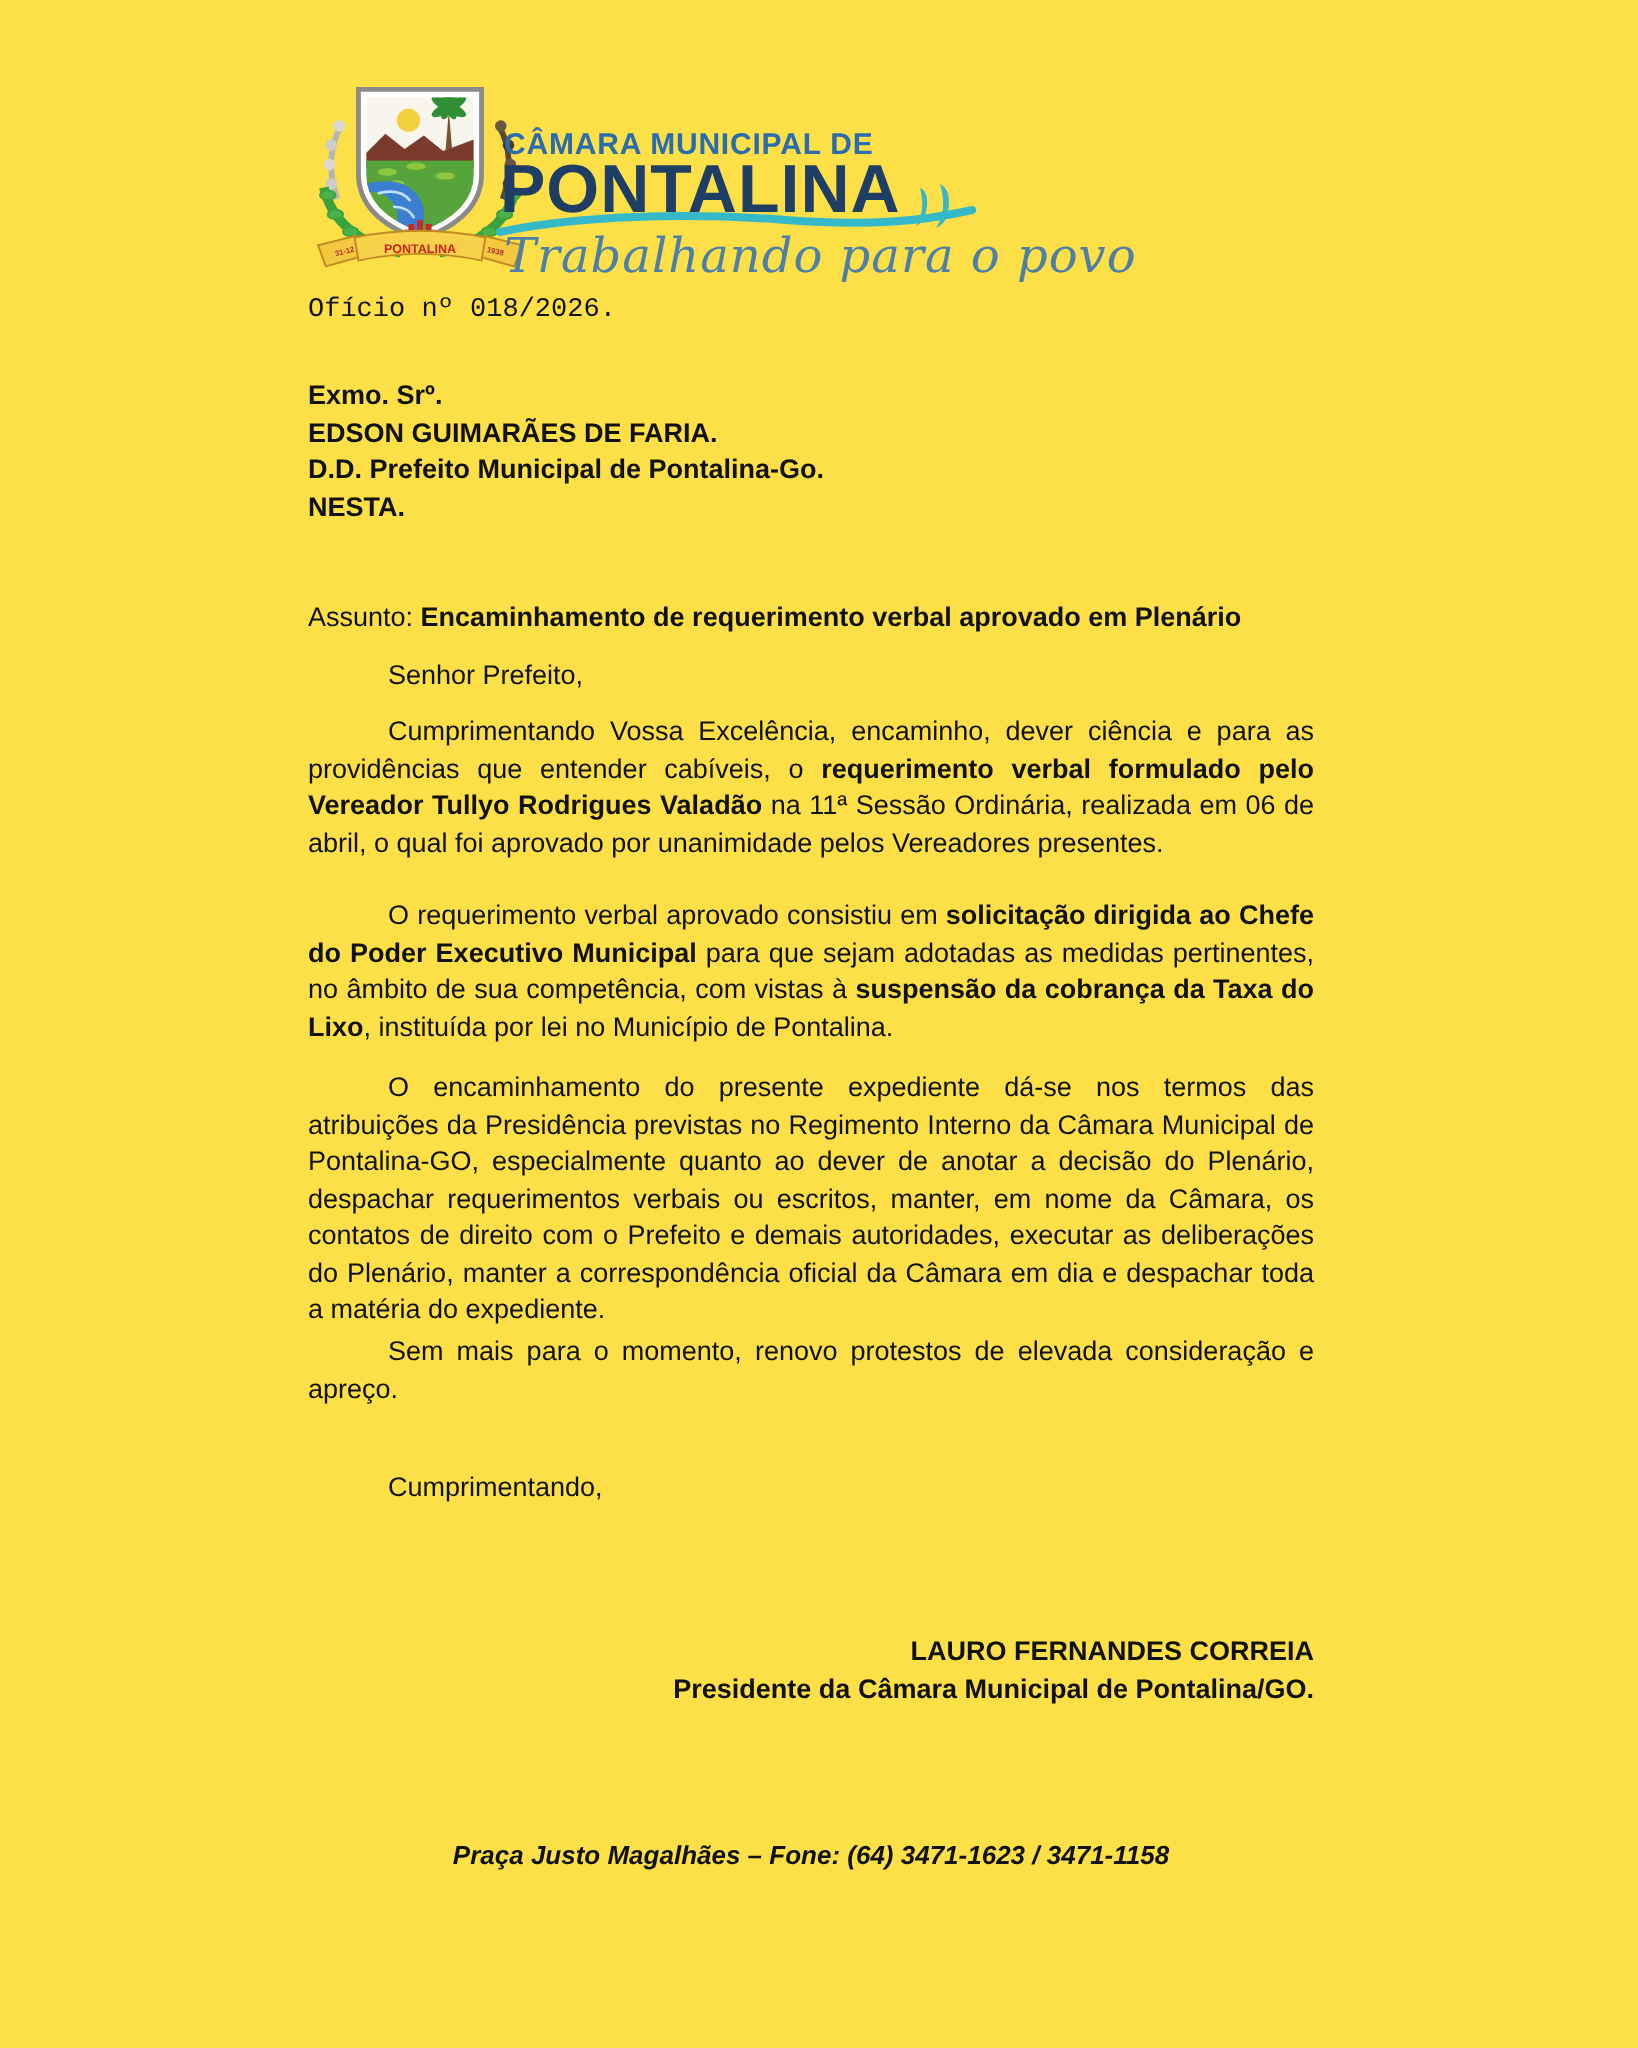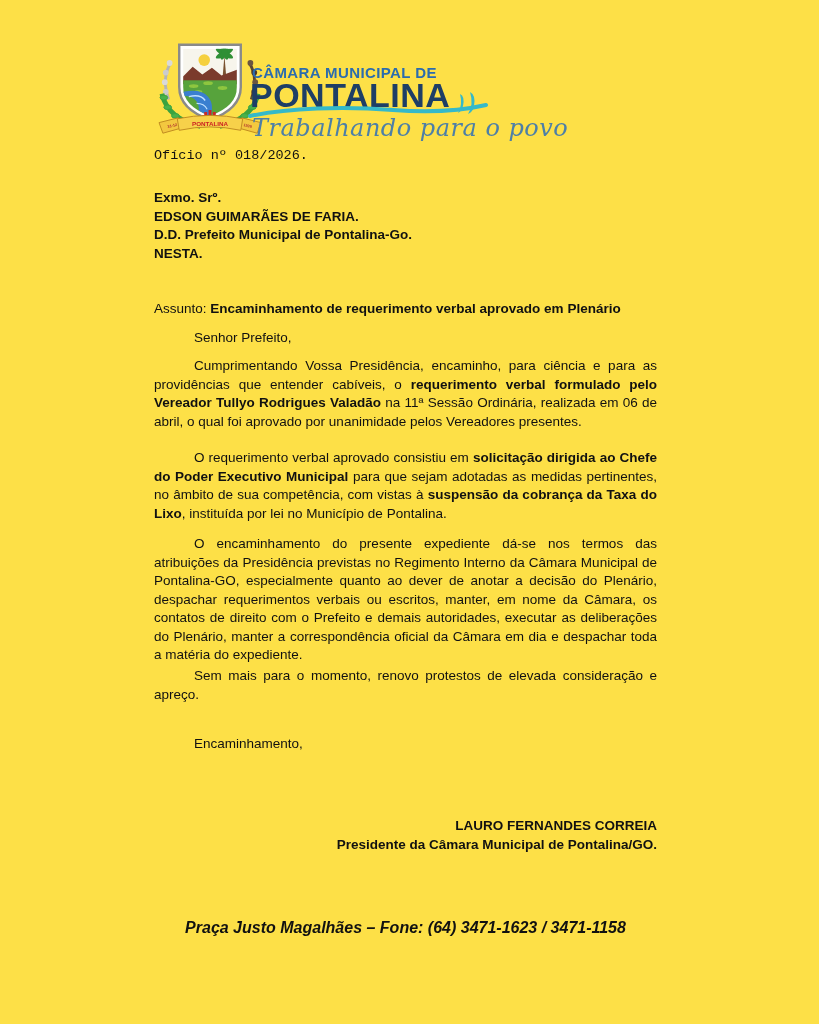--- a/index.html
+++ b/index.html
@@ -39,21 +39,21 @@
   .subject  { top: 280px; margin-top: 20px; }
   .subject b { font-weight: bold; }
   .greeting { top: 329px; padding-left: 40px; box-sizing: border-box; }
   .para { margin: 0; text-align: justify; text-indent: 40px; }
   .p1 { top: 357px; }
   .p2 { top: 449px; }
   .p3 { top: 535px; }
   .p4 { top: 667px; }
   .valediction { top: 735px; padding-left: 40px; box-sizing: border-box; }
   .signature { top: 816px; text-align: right; font-weight: bold; line-height: 19px; }
-  .footer { top: 919px; text-align: center; font-weight: bold; font-style: italic; font-size: 16px; line-height: 18px; }
+  .footer { top: 919px; text-align: center; font-weight: bold; font-style: italic; font-size: 13px; line-height: 18px; }
 </style>
 </head>
 <body>
 
 <div class="page">
 
   <header class="letterhead">
 
     <svg class="crest" viewBox="0 0 120 104" aria-hidden="true">
 
@@ -151,26 +151,26 @@
     <div>D.D. Prefeito Municipal de Pontalina-Go.</div>
     <div>NESTA.</div>
   </div>
 
   <div class="block subject">
     <span>Assunto: </span><b>Encaminhamento de requerimento verbal aprovado em Plenário</b>
   </div>
 
   <div class="block greeting">Senhor Prefeito,</div>
 
-  <p class="block para p1"><span>Cumprimentando Vossa Presidência, encaminho, para ciência e para as providências que entender cabíveis, o </span><span style="font-weight: bold;">requerimento verbal formulado pelo Vereador Tullyo Rodrigues Valadão</span><span> na 11ª Sessão Ordinária, realizada em 06 de abril, o qual foi aprovado por unanimidade pelos Vereadores presentes.</span></p>
+  <p class="block para p1"><span>Cumprimentando Vossa Excelência, encaminho, dever ciência e para as providências que entender cabíveis, o </span><span style="font-weight: bold;">requerimento verbal formulado pelo Vereador Tullyo Rodrigues Valadão</span><span> na 11ª Sessão Ordinária, realizada em 06 de abril, o qual foi aprovado por unanimidade pelos Vereadores presentes.</span></p>
   <p class="block para p2"><span>O requerimento verbal aprovado consistiu em </span><span style="font-weight: bold;">solicitação dirigida ao Chefe do Poder Executivo Municipal</span><span> para que sejam adotadas as medidas pertinentes, no âmbito de sua competência, com vistas à </span><span style="font-weight: bold;">suspensão da cobrança da Taxa do Lixo</span><span>, instituída por lei no Município de Pontalina.</span></p>
   <p class="block para p3"><span>O encaminhamento do presente expediente dá-se nos termos das atribuições da Presidência previstas no Regimento Interno da Câmara Municipal de Pontalina-GO, especialmente quanto ao dever de anotar a decisão do Plenário, despachar requerimentos verbais ou escritos, manter, em nome da Câmara, os contatos de direito com o Prefeito e demais autoridades, executar as deliberações do Plenário, manter a correspondência oficial da Câmara em dia e despachar toda a matéria do expediente.</span></p>
   <p class="block para p4"><span>Sem mais para o momento, renovo protestos de elevada consideração e apreço.</span></p>
 
-  <div class="block valediction">Encaminhamento,</div>
+  <div class="block valediction">Cumprimentando,</div>
 
   <div class="block signature">
     <div>LAURO FERNANDES CORREIA</div>
     <div>Presidente da Câmara Municipal de Pontalina/GO.</div>
   </div>
 
   <div class="block footer">
     <div>Praça Justo Magalhães – Fone: (64) 3471-1623 / 3471-1158</div>
   </div>
 

